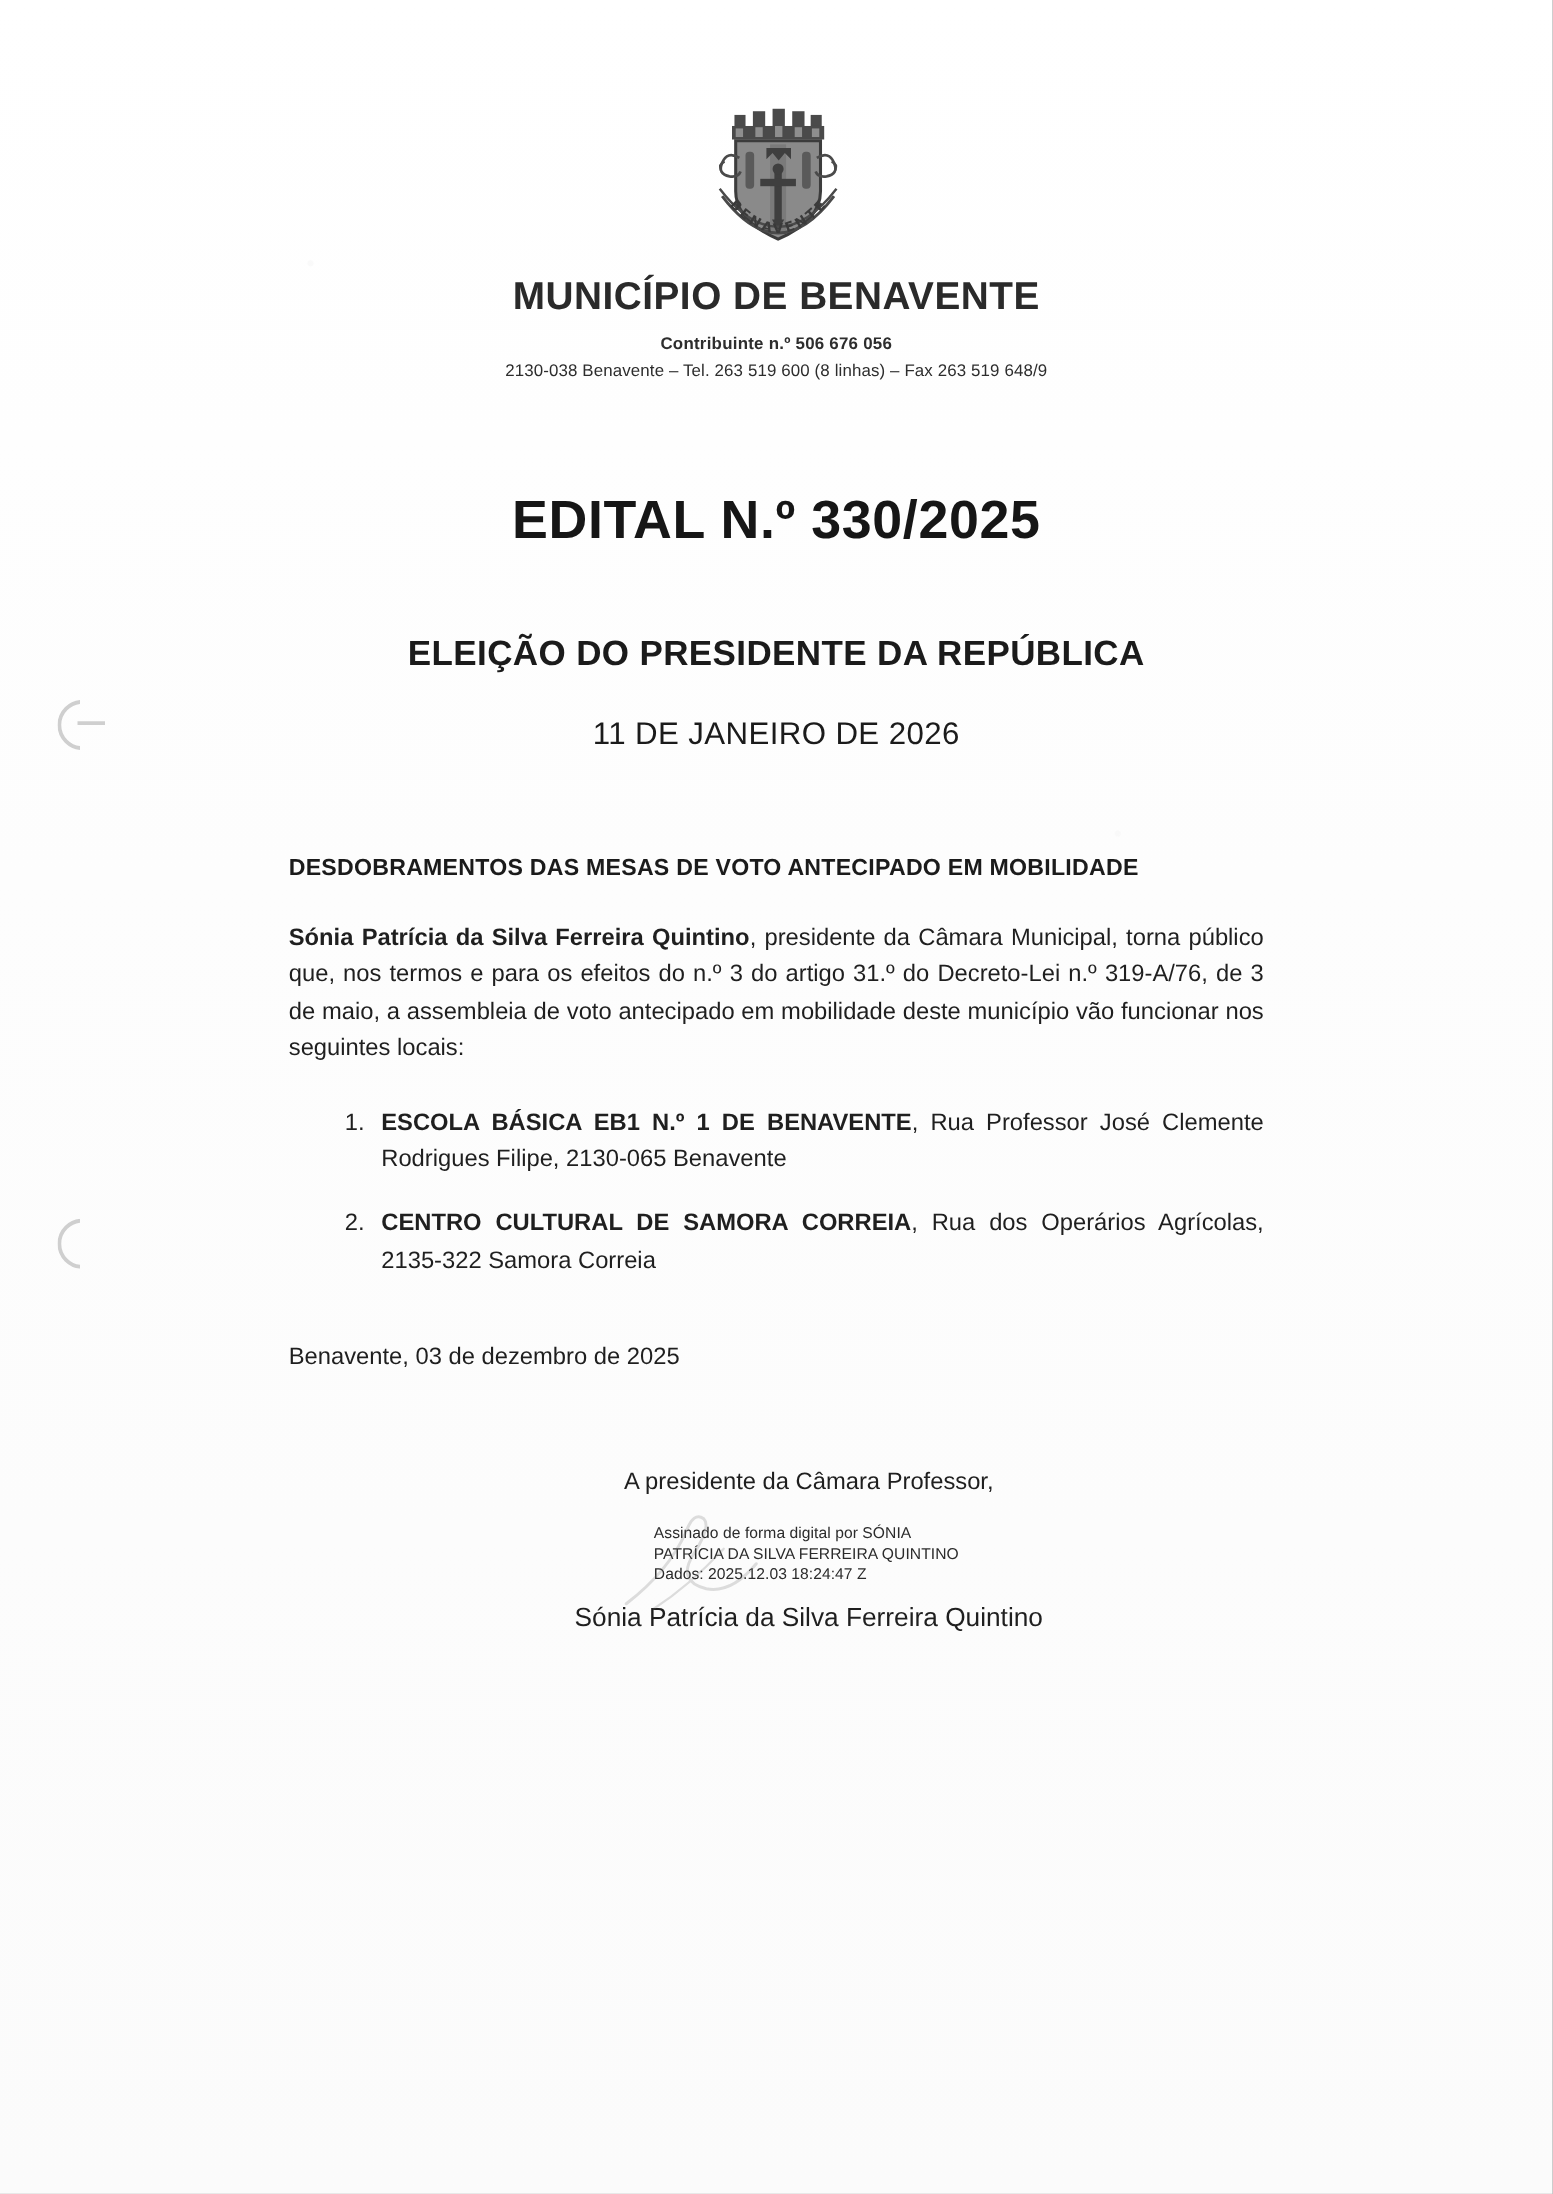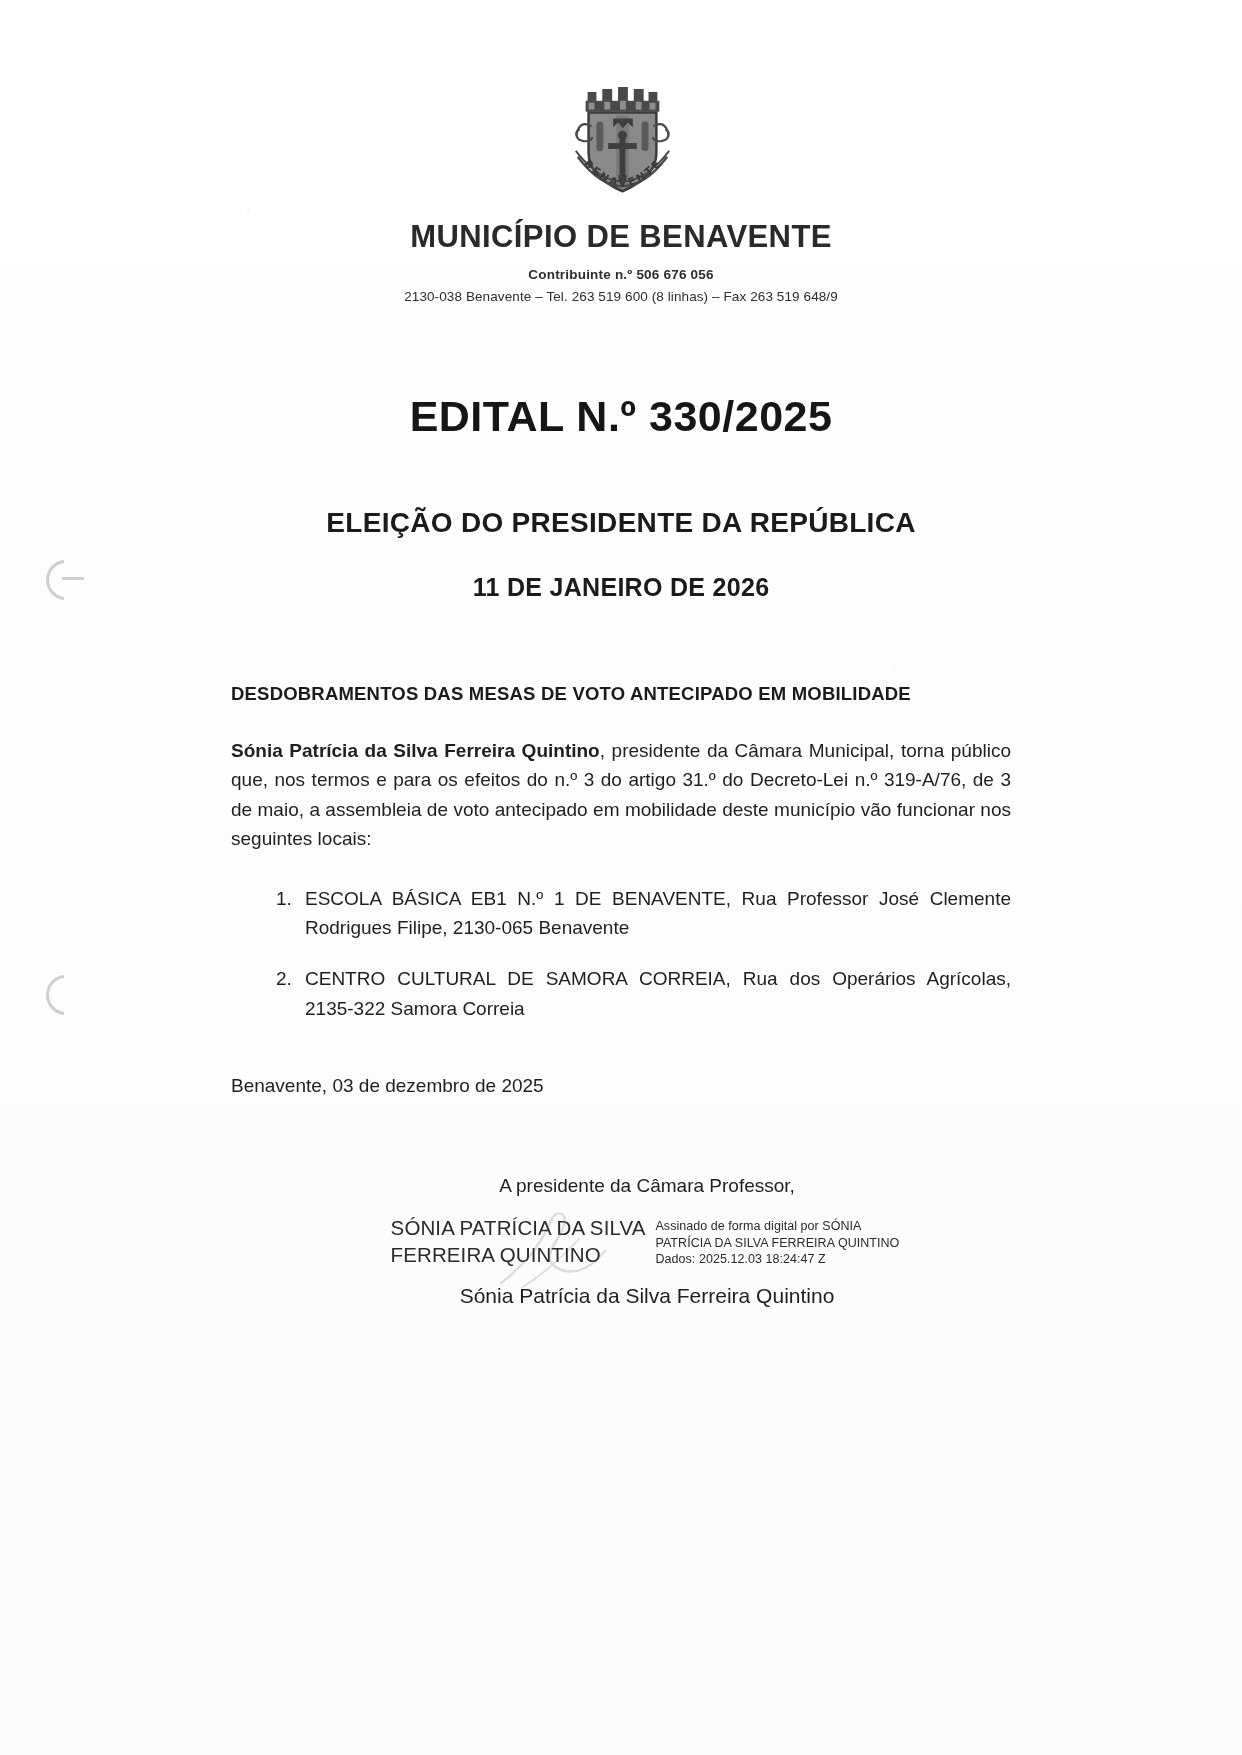--- a/index.html
+++ b/index.html
@@ -101,21 +101,21 @@
     text-align: center;
     font-size: 28px;
     font-weight: bold;
     letter-spacing: 0.3px;
     margin: 66px 0 0;
     color: #1b1b1b;
   }
   .doc-sub2 {
     text-align: center;
     font-size: 25px;
-    font-weight: bold;
+    font-weight: normal;
     letter-spacing: 0.3px;
     margin: 34px 0 0;
     color: #1b1b1b;
   }
 
   
   .body-area {
     margin: 0 auto;
     width: 780px;
     padding-top: 78px;
@@ -145,21 +145,21 @@
     font-size: 19px;
     line-height: 1.55;
   }
   ol.locations li {
     text-align: justify;
     margin-bottom: 22px;
     padding-left: 8px;
     color: #1f1f1f;
   }
   ol.locations li:last-child { margin-bottom: 0; }
-  ol.locations b { font-weight: normal; }
+  ol.locations b { font-weight: bold; }
 
   .date-line {
     font-size: 19px;
     margin: 52px 0 0;
     color: #1f1f1f;
   }
 
   
   .sign-wrap {
     margin-top: 78px;
@@ -302,22 +302,20 @@
     <p class="date-line">Benavente, 03 de dezembro de 2025</p>
 
     <div class="sign-wrap">
       <p class="sign-role">A presidente da Câmara Professor,</p>
 
       <div class="sign-stamp">
         <svg class="stamp-flourish" viewBox="0 0 120 92" aria-hidden="true">
           <path d="M8 84 Q42 58 56 26 Q62 10 70 16 Q76 22 62 44 Q48 66 72 72 Q92 76 112 52" fill="none" stroke="#6d6d6d" stroke-width="2.4" stroke-linecap="round"></path>
           <path d="M30 88 Q58 70 86 40" fill="none" stroke="#6d6d6d" stroke-width="1.8" stroke-linecap="round"></path>
         </svg>
-        <div class="stamp-name">SÓNIA PATRÍCIA DA SILVA
-FERREIRA QUINTINO</div>
         <div class="stamp-meta">Assinado de forma digital por SÓNIA
 PATRÍCIA DA SILVA FERREIRA QUINTINO
 Dados: 2025.12.03 18:24:47 Z</div>
       </div>
 
       <p class="sign-final">Sónia Patrícia da Silva Ferreira Quintino</p>
     </div>
 
   </div>
 </div>

